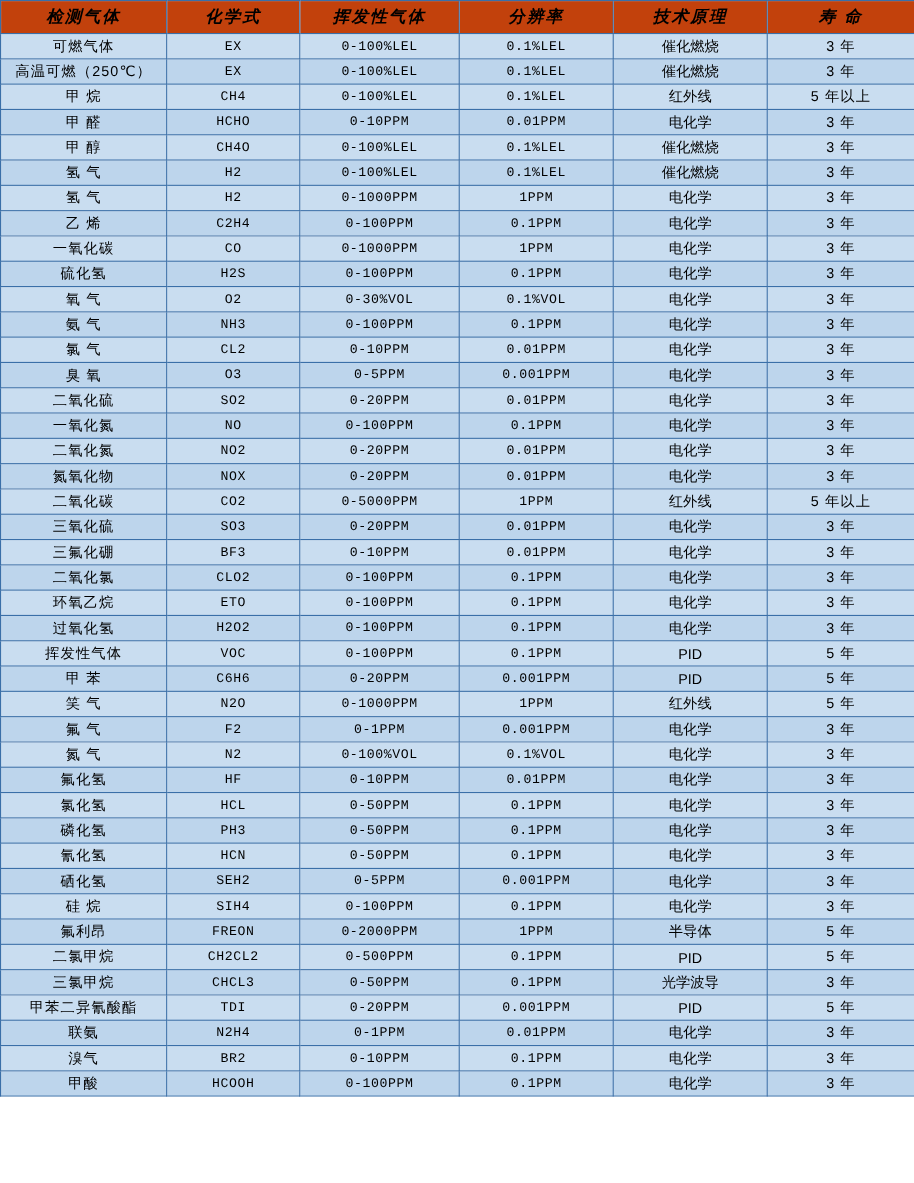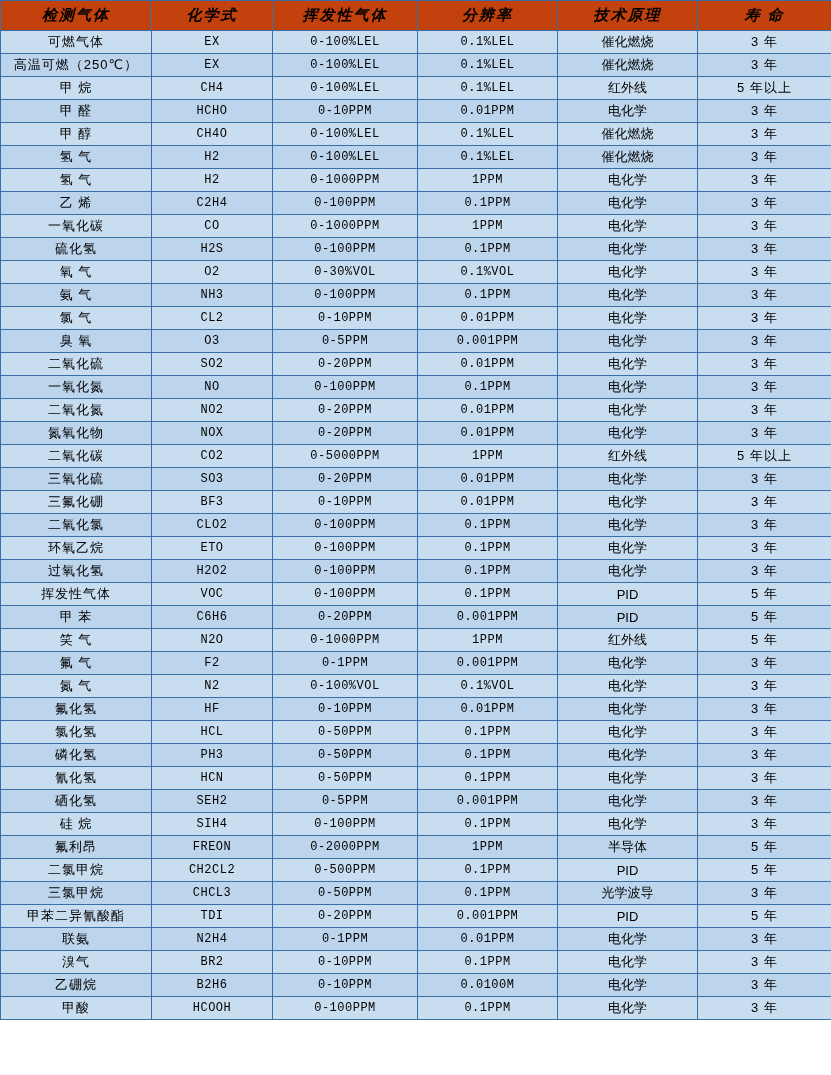--- a/index.html
+++ b/index.html
@@ -406,28 +406,20 @@
       </tr>
       <tr>
         <td class="name">溴气</td>
         <td class="formula">BR2</td>
         <td class="range">0-10PPM</td>
         <td class="res">0.1PPM</td>
         <td class="principle">电化学</td>
         <td class="life">3 年</td>
       </tr>
       <tr>
-        <td class="name">乙硼烷</td>
-        <td class="formula">B2H6</td>
-        <td class="range">0-10PPM</td>
-        <td class="res">0.0100M</td>
-        <td class="principle">电化学</td>
-        <td class="life">3 年</td>
-      </tr>
-      <tr>
         <td class="name">甲酸</td>
         <td class="formula">HCOOH</td>
         <td class="range">0-100PPM</td>
         <td class="res">0.1PPM</td>
         <td class="principle">电化学</td>
         <td class="life">3 年</td>
       </tr>
     </tbody>
 </table>
 

